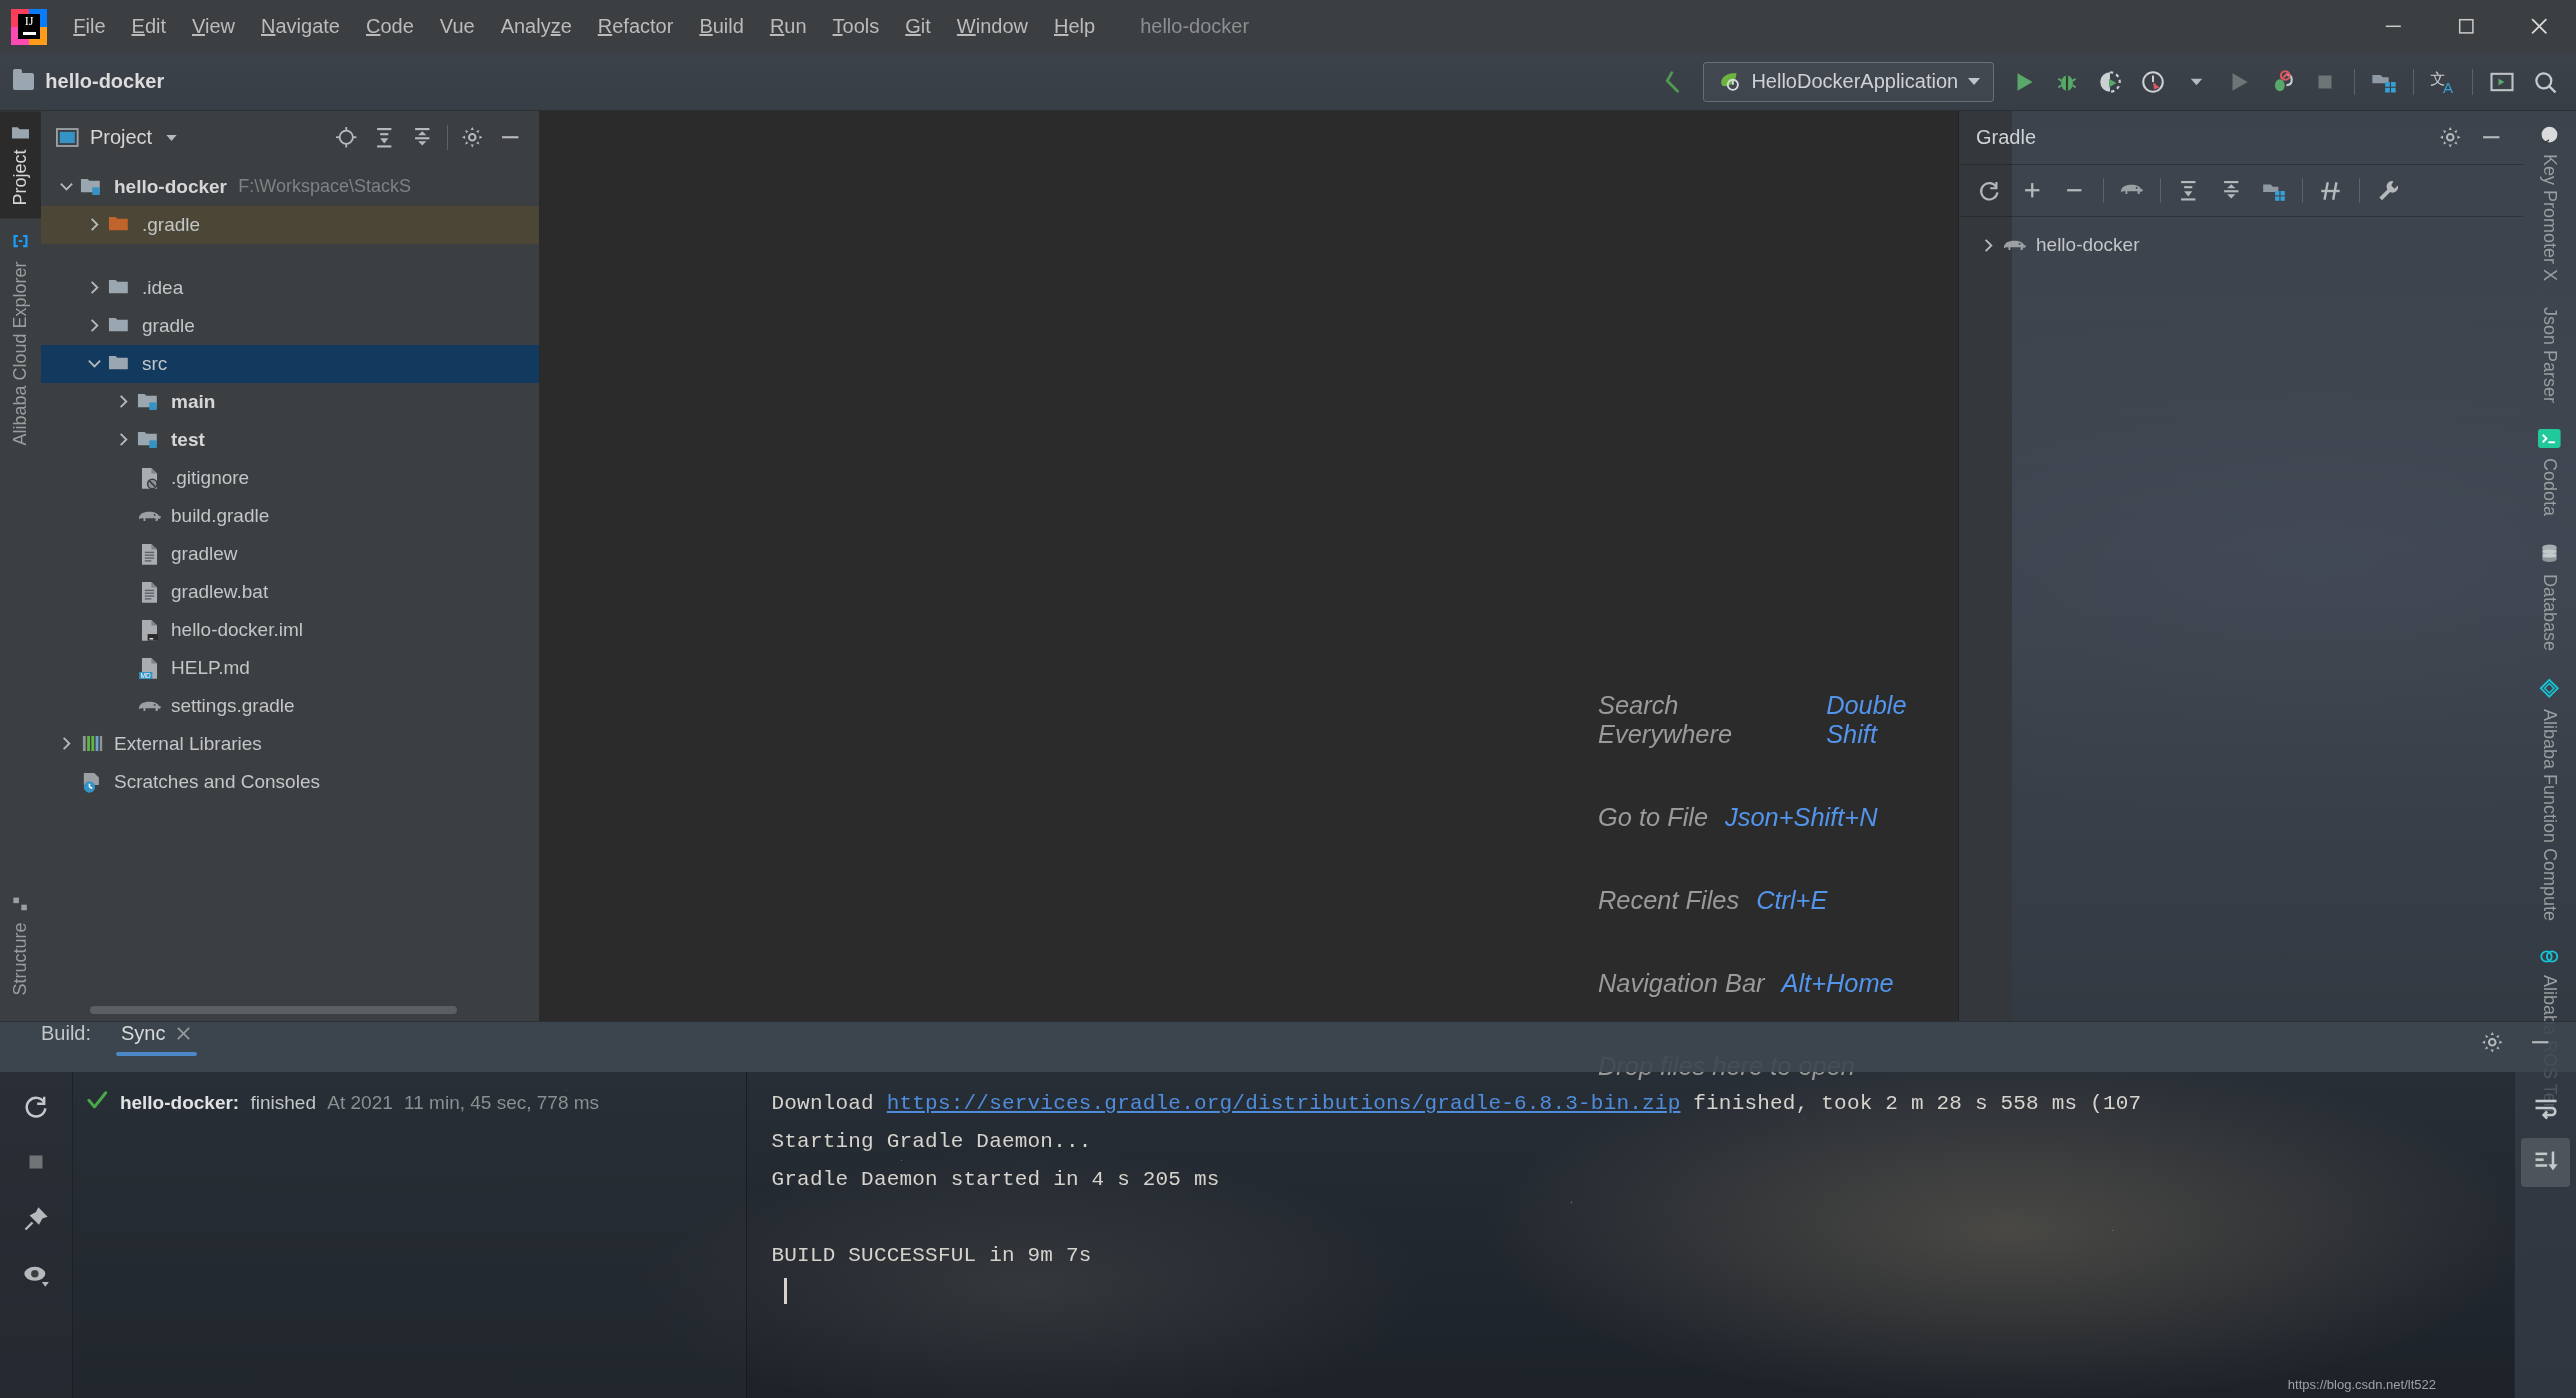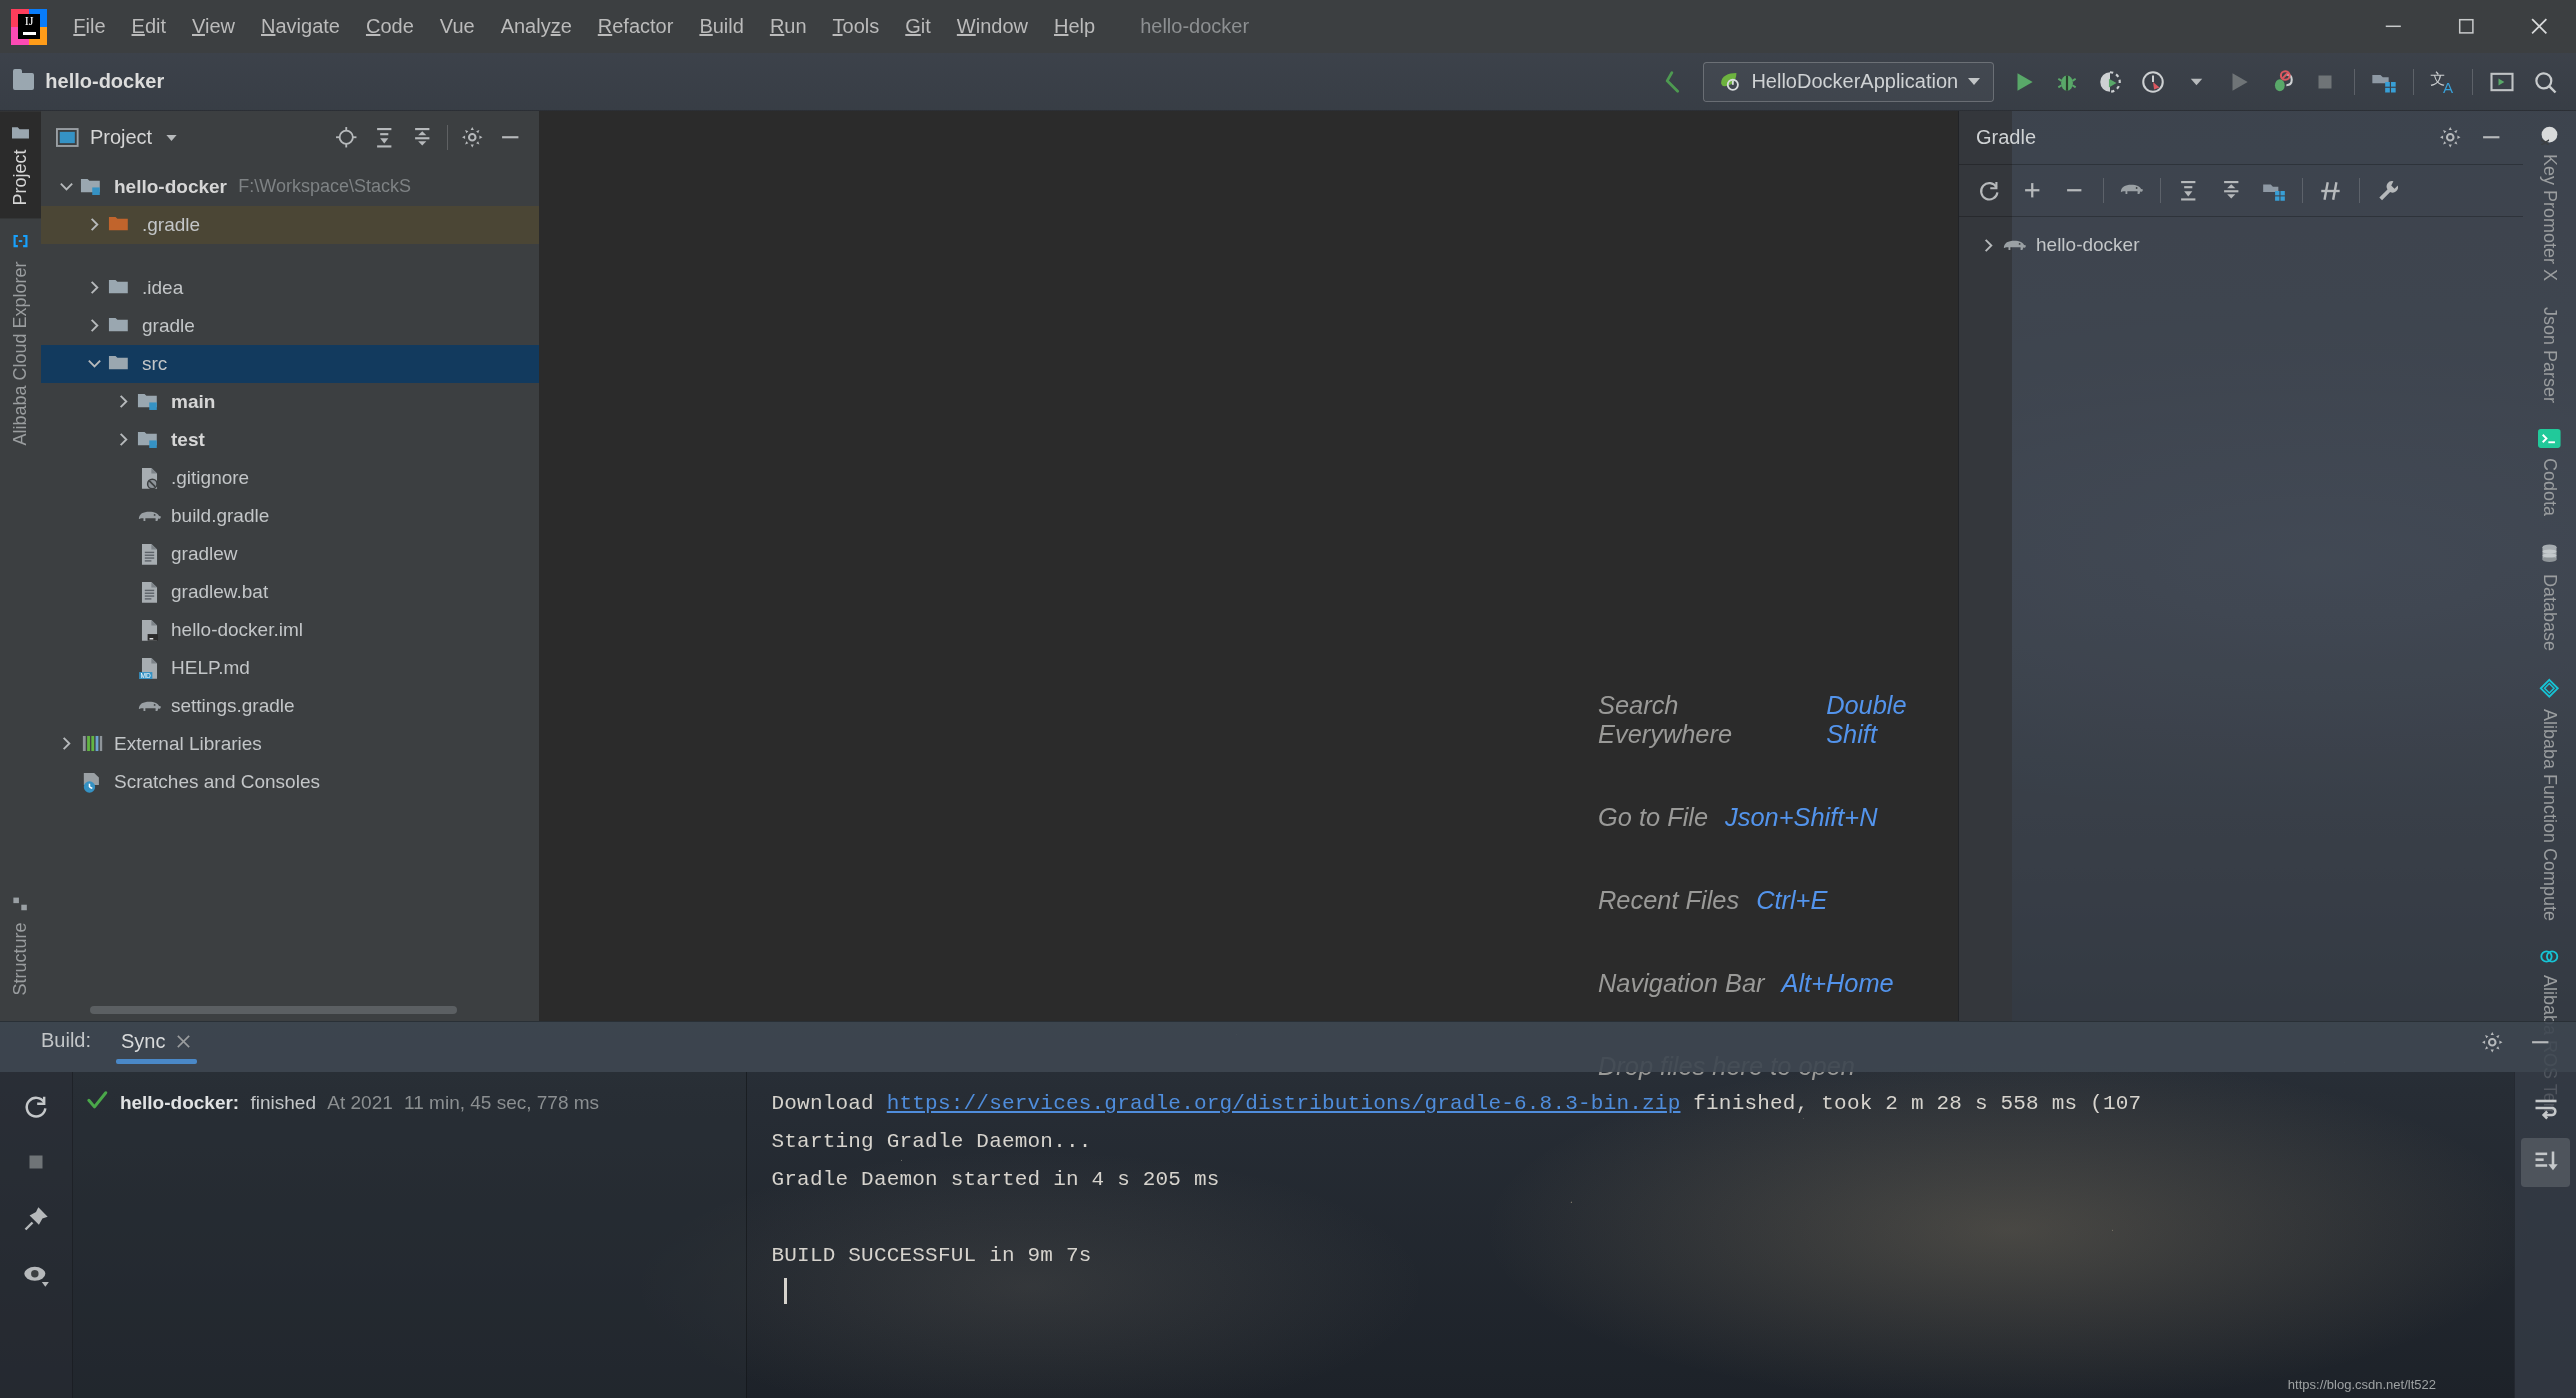--- a/index.html
+++ b/index.html
@@ -151,21 +151,21 @@
   .gp-header { height:53px; display:flex; align-items:center; padding:0 11.3px 0 17px;}
   .gp-title { font-size:20px; color:#cfd2d4; }
   .gp-tools { height:53px; display:flex; align-items:center; padding-left:9.4px; gap:1.9px;
               border-bottom:0.9px solid rgba(0,0,0,0.25); border-top:0.9px solid rgba(0,0,0,0.25);}
   .gp-ico { width:41px;height:41px;display:flex;align-items:center;justify-content:center;}
   .gp-sep { width:0.9px;height:24.5px;background:rgba(255,255,255,0.16); margin:0 5.6px;}
   .gp-tree { padding-top:9.4px; }
 
   
   .buildpanel { position:relative; z-index:4; height:377px; flex:0 0 377px; display:flex; flex-direction:column; }
-  .bp-tabs { height:51px; background:rgba(62,70,80,0.92); display:flex; align-items:center; padding-left:41px;
+  .bp-tabs { height:51px; background:rgba(62,70,80,0.92); display:flex; align-items:flex-start; padding-left:41px;
              border-top:0.9px solid rgba(0,0,0,0.3);}
   .bp-lbl { font-size:20px; color:#c3c6c8; padding:0 17px 13px 0;}
   .bp-tab { position:relative; display:flex; align-items:center; gap:9.4px; padding:0 13px 11.3px 13px; font-size:20px; color:#d8dadb;}
   .bp-tab .uline { position:absolute; left:7.5px; right:7.5px; bottom:0; height:4.7px; background:#4a88c7; border-radius:1.9px;}
   .bp-tabs-right { margin-left:auto; display:flex; align-items:center; padding:0 15px 9.4px 0; gap:7.5px;}
   .bp-main { flex:1 1 auto; display:flex; min-height:0; position:relative; }
   .bp-side { width:73px; flex:0 0 73px; display:flex; flex-direction:column; align-items:center; padding-top:9.4px; gap:7.5px;
              background:rgba(43,48,55,0.55); border-right:0.9px solid rgba(0,0,0,0.25); }
   .bp-side-ico { width:49px;height:49px;display:flex;align-items:center;justify-content:center;}
   .bp-tree { width:674px; flex:0 0 674px; padding-top:13px; border-right:0.9px solid rgba(0,0,0,0.35);

